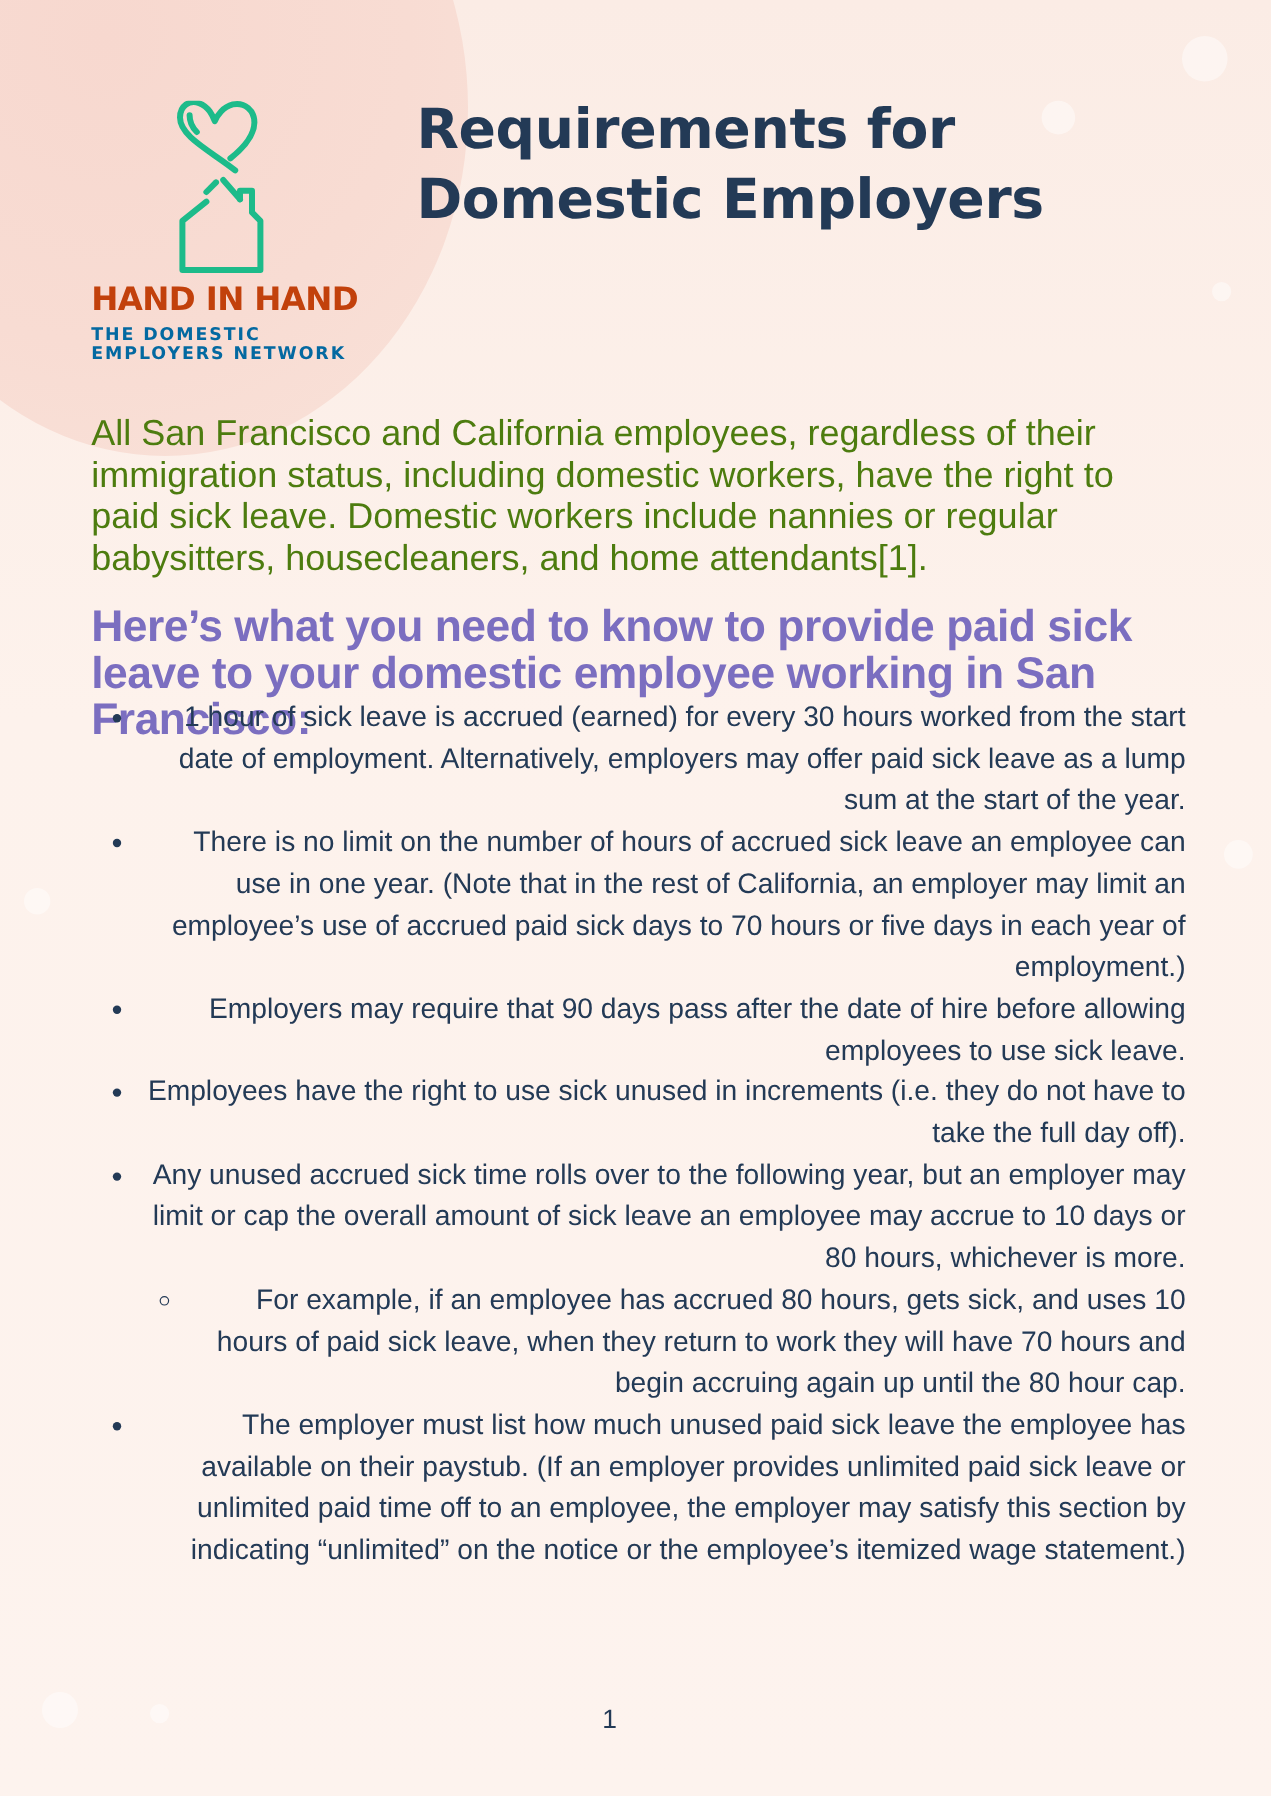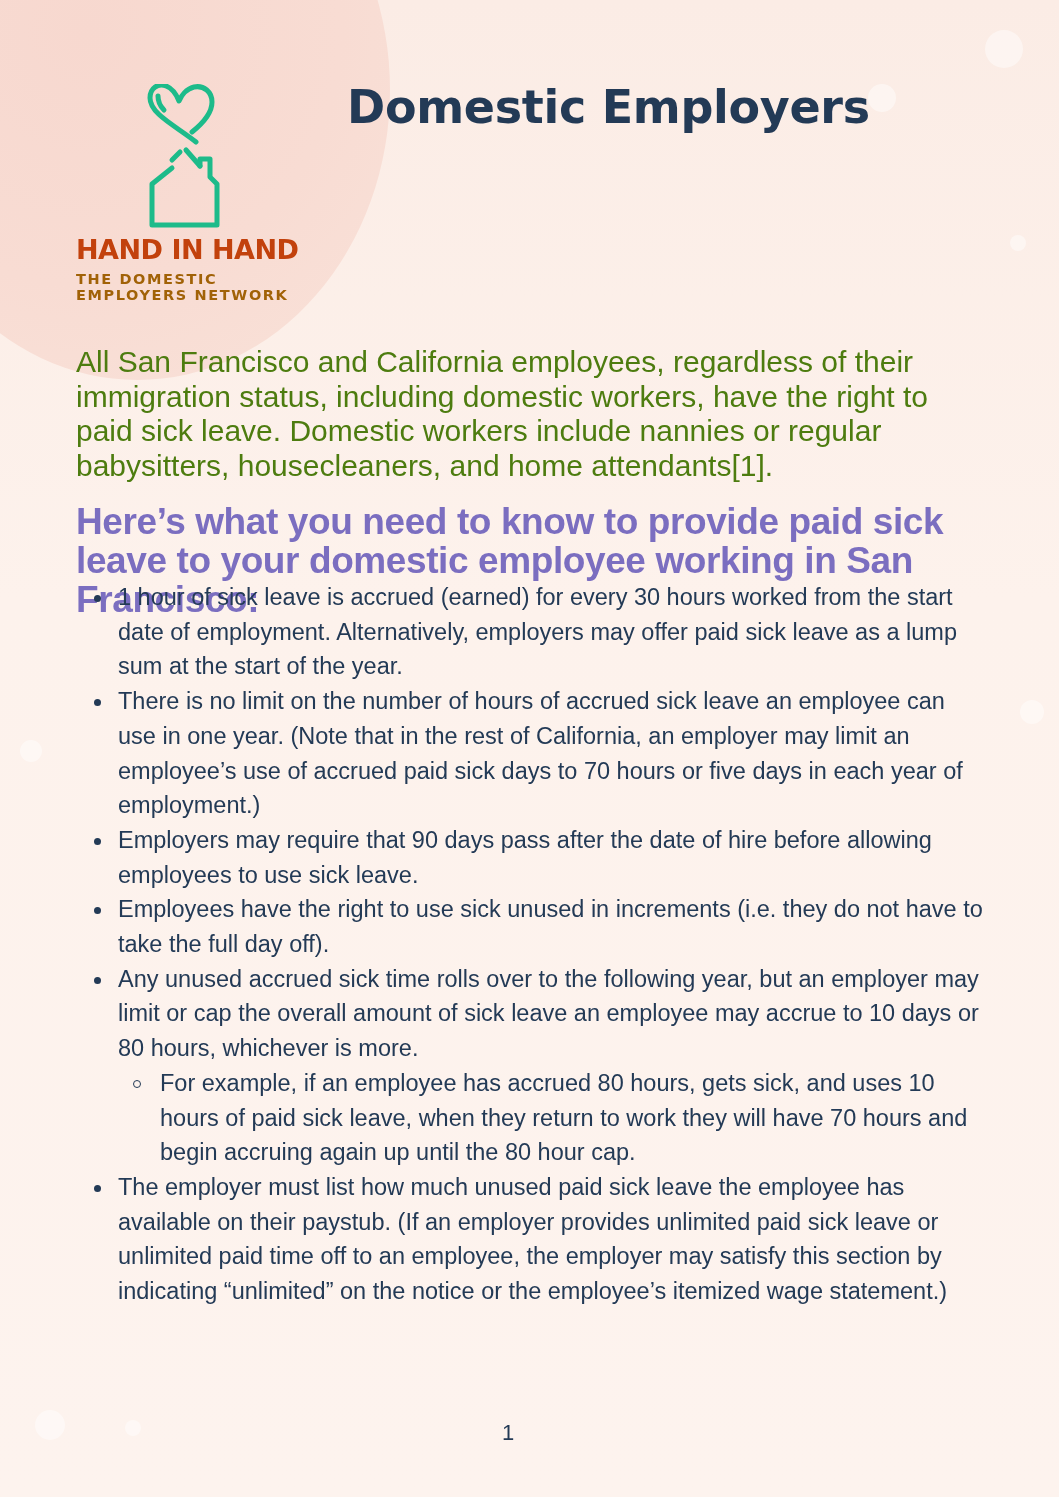--- a/index.html
+++ b/index.html
@@ -61,21 +61,21 @@
   }
   .logo-sub {
     position: absolute;
     left: 2px;
     top: 187px;
     font-family: "DejaVu Sans", sans-serif;
     font-weight: bold;
     font-size: 14.5px;
     line-height: 16px;
     letter-spacing: 1.6px;
-    color: #a16207;
+    color: #0369a1;
     white-space: nowrap;
   }
   .title {
     position: absolute;
     left: 347px;
     top: 78px;
     margin: 0;
     font-family: "DejaVu Sans", sans-serif;
     font-weight: bold;
     font-size: 46px;
@@ -111,20 +111,21 @@
     position: absolute;
     left: 118px;
     top: 580px;
     width: 870px;
     margin: 0;
     padding: 0;
     list-style: none;
     font-size: 23.5px;
     line-height: 34.7px;
     color: #233a56;
+    text-align: right;
   }
   .bullets > li {
     position: relative;
     margin: 0;
     padding: 0;
   }
   .bullets > li::before {
     content: "";
     position: absolute;
     left: -24px;
@@ -191,20 +192,21 @@
     </g>
   </svg>
   <div class="logo-name">HAND IN HAND</div>
   <div class="logo-sub">
     <div>THE DOMESTIC</div>
     <div>EMPLOYERS NETWORK</div>
   </div>
 </div>
 
 <h1 class="title">
+  <span>Requirements for</span>
   <span>Domestic Employers</span>
 </h1>
 
 <p class="intro">All San Francisco and California employees, regardless of their immigration status, including domestic workers, have the right to paid sick leave. Domestic workers include nannies or regular babysitters, housecleaners, and home attendants[1].</p>
 
 <h2 class="subhead">Here’s what you need to know to provide paid sick leave to your domestic employee working in San Francisco:</h2>
 
 <ul class="bullets">
   <li><span>1 hour of sick leave is accrued (earned) for every 30 hours worked from the start date of employment. Alternatively, employers may offer paid sick leave as a lump sum at the start of the year.</span></li>
   <li><span>There is no limit on the number of hours of accrued sick leave an employee can use in one year. (Note that in the rest of California, an employer may limit an employee’s use of accrued paid sick days to 70 hours or five days in each year of employment.)</span></li>

